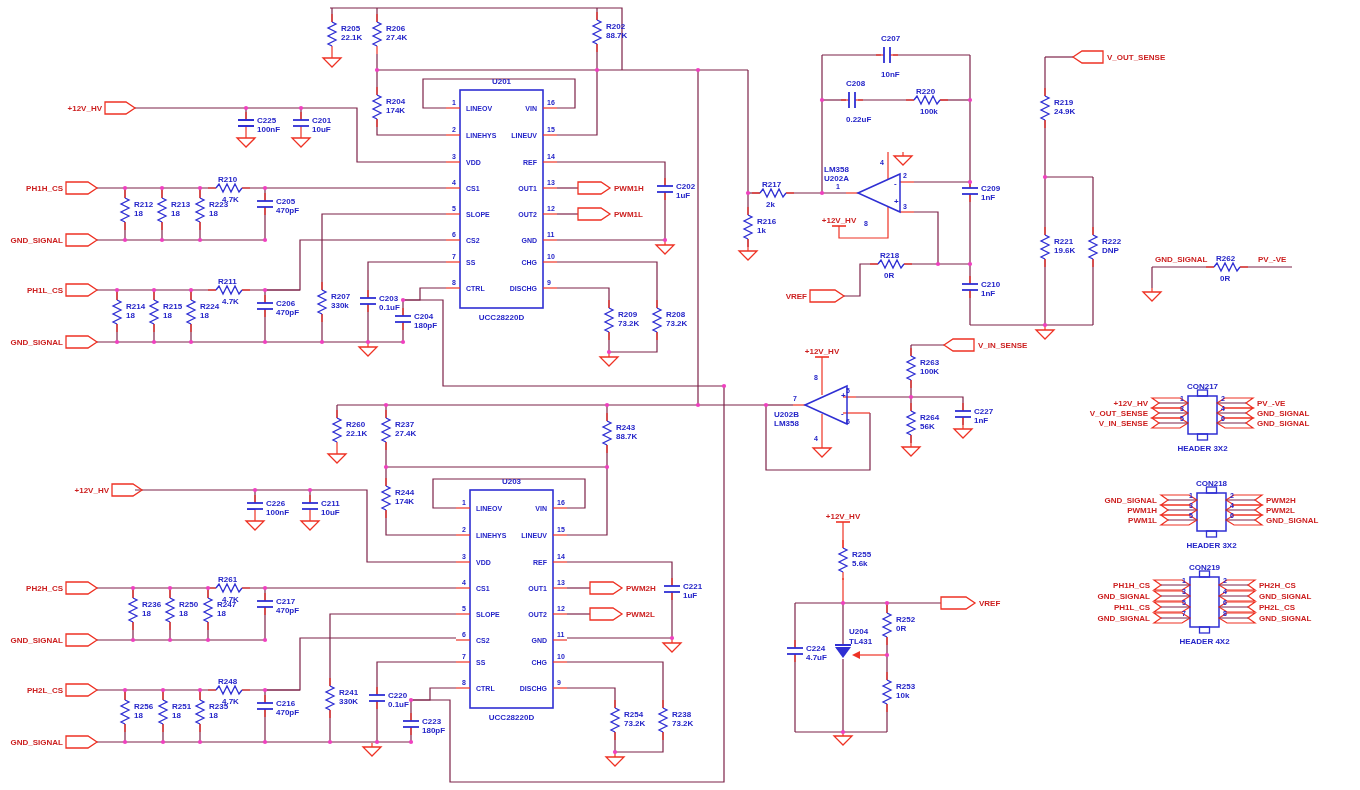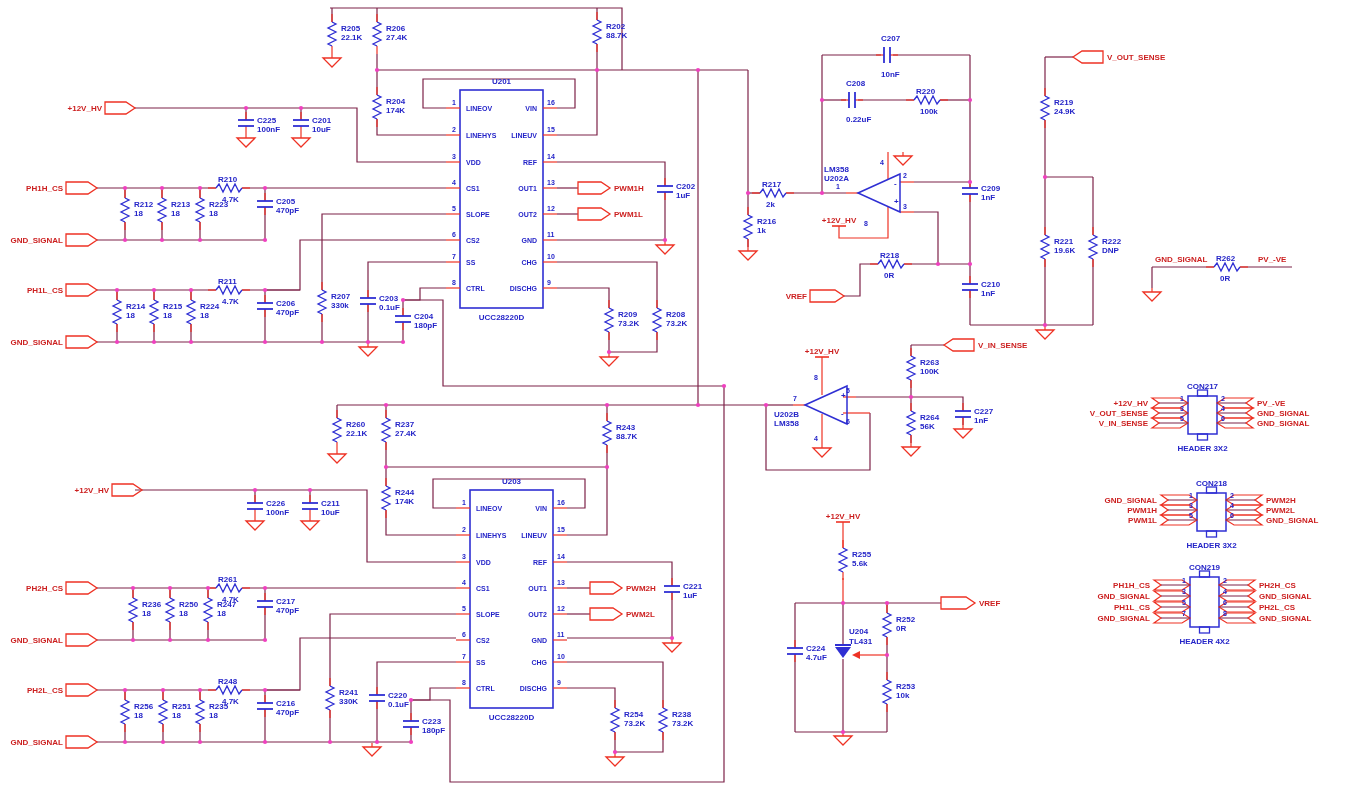--- a/index.html
+++ b/index.html
@@ -1,16 +1,16 @@
 <!DOCTYPE html>
 <html><head>
 <meta charset="utf-8">
 <style>
   html,body{margin:0;padding:0;background:#ffffff;}
-  #canvas{position:relative;width:1360px;height:790px;background:#ffffff;overflow:hidden;}
+  #canvas{position:relative;width:1360px;height:790px;background:#ffffff;overflow:hidden;border-radius:28px;}
   #canvas svg{position:absolute;left:0;top:0;}
   svg text{font-family:"Liberation Sans","DejaVu Sans",sans-serif;font-weight:bold;}
 </style>
 </head>
 <body>
 
 <div id="canvas">
     <svg width="1360" height="790" viewBox="0 0 1360 790">
       <polyline points="330,8 622,8 622,70" fill="none" stroke="#7d2248" stroke-width="1.2"></polyline>
       <polyline points="377,70 748,70" fill="none" stroke="#7d2248" stroke-width="1.2"></polyline>

